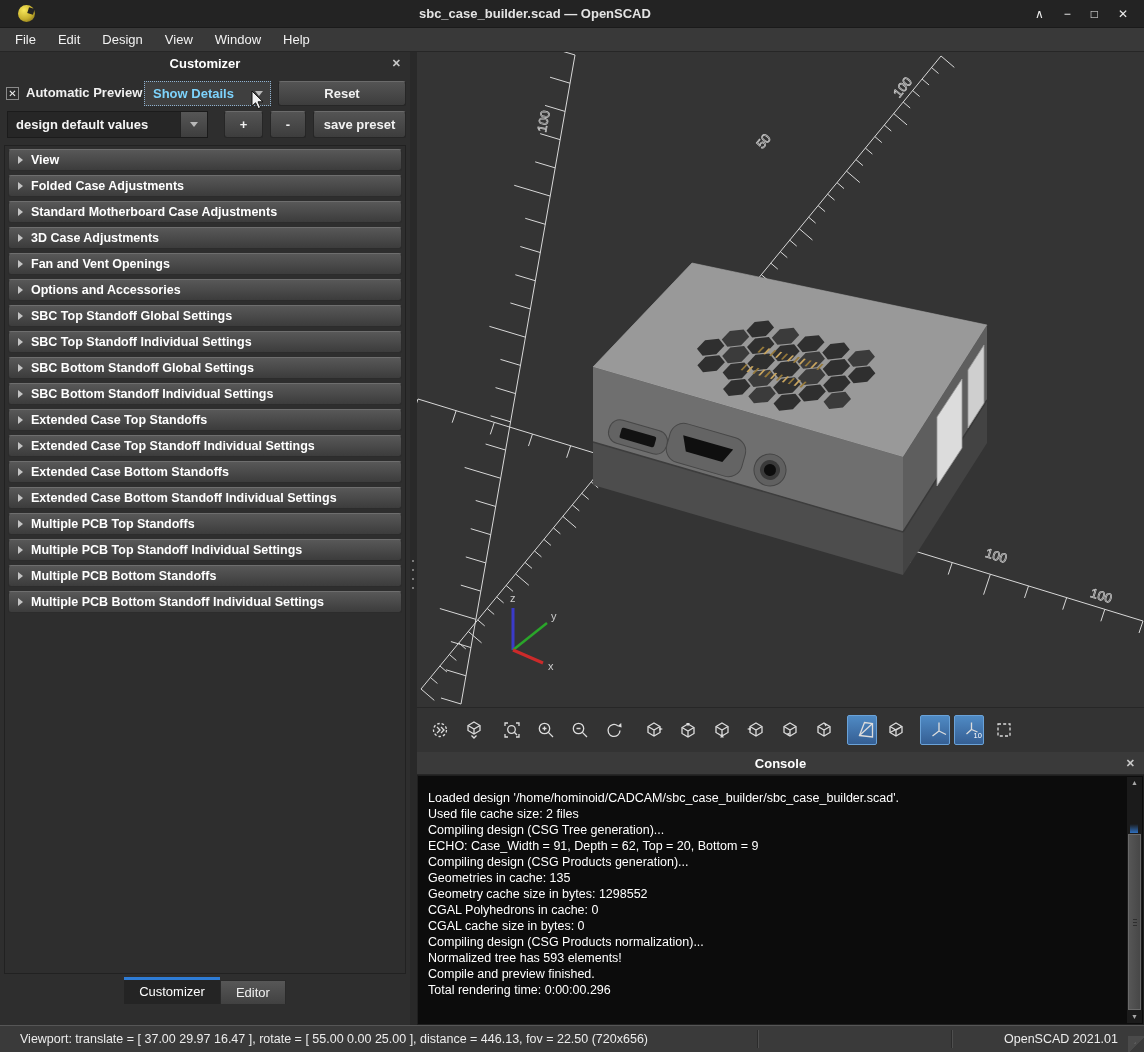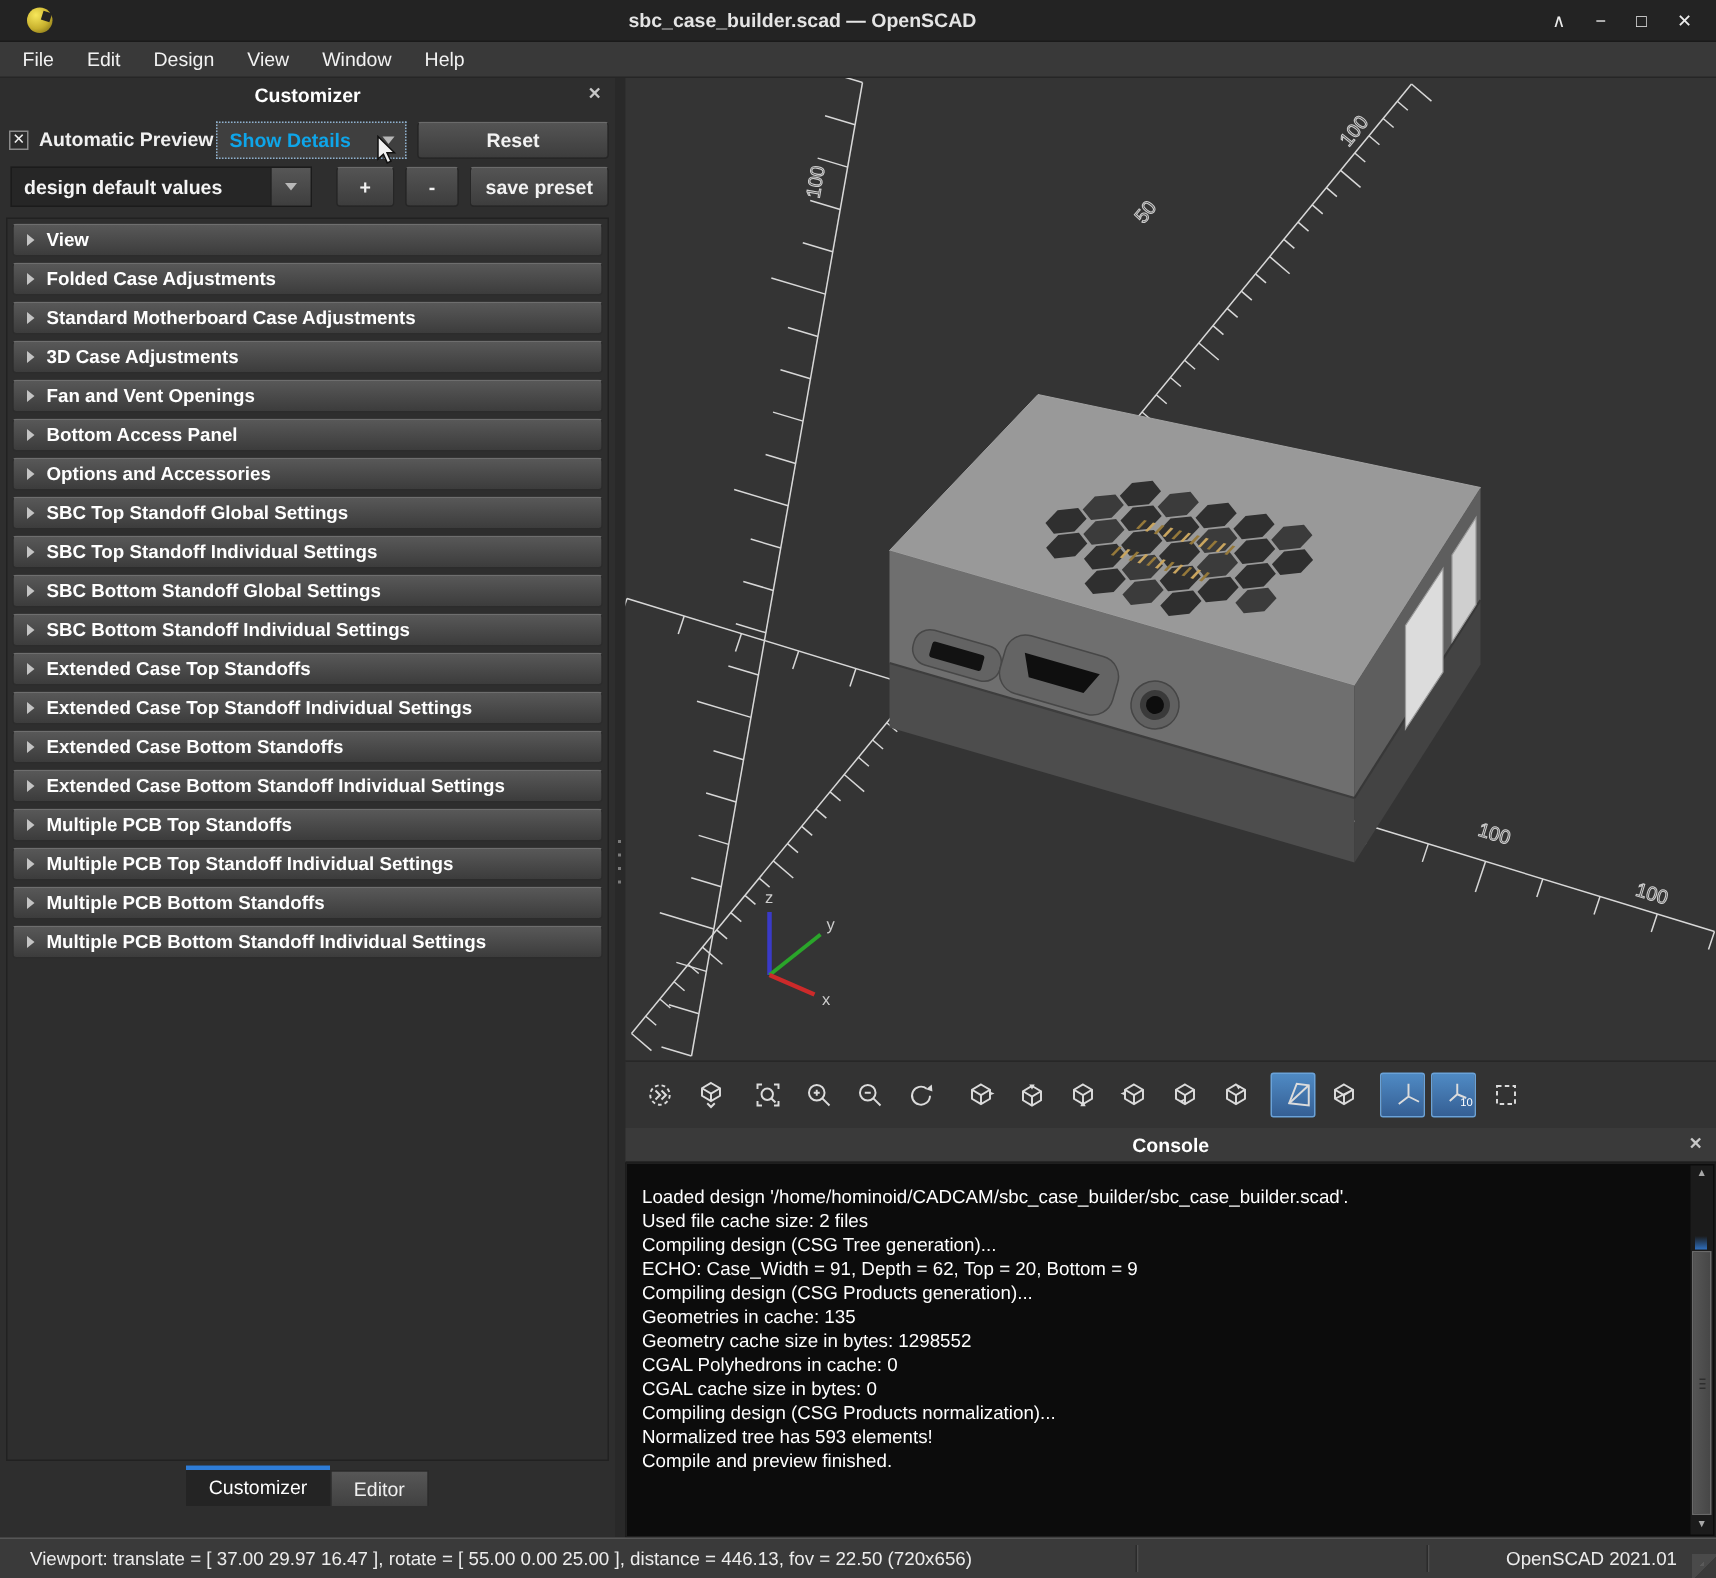--- a/index.html
+++ b/index.html
@@ -22,21 +22,21 @@
   #customizer{position:absolute;left:0;top:52px;width:410px;height:973px;background:#2e2e2e;}
   #cust-header{position:relative;height:24px;text-align:center;font-size:13px;font-weight:bold;color:#fff;line-height:24px;}
   .dock-close{position:absolute;right:9px;top:4px;font-size:11px;color:#c8c8c8;line-height:14px;}
   #cust-row1{position:absolute;left:0;top:29px;width:410px;height:26px;}
   #auto-prev-check{position:absolute;left:6px;top:6px;width:13px;height:13px;background:#2b2b2b;
     border:1px solid #8a8a8a;color:#f0f0f0;font-size:10px;line-height:12px;text-align:center;box-sizing:border-box;}
   #auto-prev-check::before{content:"\2715";}
   #auto-prev-label{position:absolute;left:26px;top:4px;font-size:13px;font-weight:600;color:#f0f0f0;}
   .dd{box-sizing:border-box;display:flex;align-items:center;}
   #details-dd{position:absolute;left:144px;top:0px;width:127px;height:25px;background:#3f3f3f;
-    border:1px dotted #8fb2d0;color:#0ea5e9;font-size:13px;font-weight:600;padding-left:8px;}
+    border:1px dotted #8fb2d0;color:#7dd3fc;font-size:13px;font-weight:600;padding-left:8px;}
   .dd-arrow{margin-left:auto;width:22px;height:100%;display:flex;align-items:center;justify-content:center;}
   .tri-down{width:0;height:0;border-left:4px solid transparent;border-right:4px solid transparent;border-top:5px solid #b8b8b8;}
   .btn{box-sizing:border-box;background:linear-gradient(#545454,#3d3d3d);border:1px solid #262626;border-top-color:#6b6b6b;
     border-radius:3px;color:#f2f2f2;font-size:13px;font-weight:600;display:flex;align-items:center;justify-content:center;}
   #reset-btn{position:absolute;left:278px;top:0px;width:128px;height:25px;}
   #cust-row2{position:absolute;left:0;top:59px;width:410px;height:28px;}
   #preset-dd{position:absolute;left:7px;top:0;width:201px;height:27px;background:#262626;border:1px solid #1b1b1b;
     color:#f4f4f4;font-size:13px;font-weight:600;padding-left:8px;}
   #preset-dd .dd-btn{margin-left:auto;width:26px;height:100%;background:linear-gradient(#565656,#3e3e3e);
     border-left:1px solid #222;display:flex;align-items:center;justify-content:center;}
@@ -156,24 +156,20 @@
         <span class="chev"></span>
         <span>Standard Motherboard Case Adjustments</span>
       </div>
     <div class="section">
         <span class="chev"></span>
         <span>3D Case Adjustments</span>
       </div>
     <div class="section">
         <span class="chev"></span>
         <span>Fan and Vent Openings</span>
-      </div>
-    <div class="section">
-        <span class="chev"></span>
-        <span>Bottom Access Panel</span>
       </div>
     <div class="section">
         <span class="chev"></span>
         <span>Options and Accessories</span>
       </div>
     <div class="section">
         <span class="chev"></span>
         <span>SBC Top Standoff Global Settings</span>
       </div>
     <div class="section">
@@ -571,20 +567,21 @@
       <div>Compiling design (CSG Tree generation)...</div>
       <div>ECHO: Case_Width = 91, Depth = 62, Top = 20, Bottom = 9</div>
       <div>Compiling design (CSG Products generation)...</div>
       <div>Geometries in cache: 135</div>
       <div>Geometry cache size in bytes: 1298552</div>
       <div>CGAL Polyhedrons in cache: 0</div>
       <div>CGAL cache size in bytes: 0</div>
       <div>Compiling design (CSG Products normalization)...</div>
       <div>Normalized tree has 593 elements!</div>
       <div>Compile and preview finished.</div>
+      <div>Total rendering time: 0:00:00.296</div>
     </div>
     <div id="con-scroll">
       <div class="arr">▲</div>
       <div id="con-sliver"></div>
       <div id="con-thumb">
           <div class="grip"></div>
         </div>
       <div class="arr" style="position:absolute;bottom:0;width:15px">▼</div>
     </div>
   </div>

